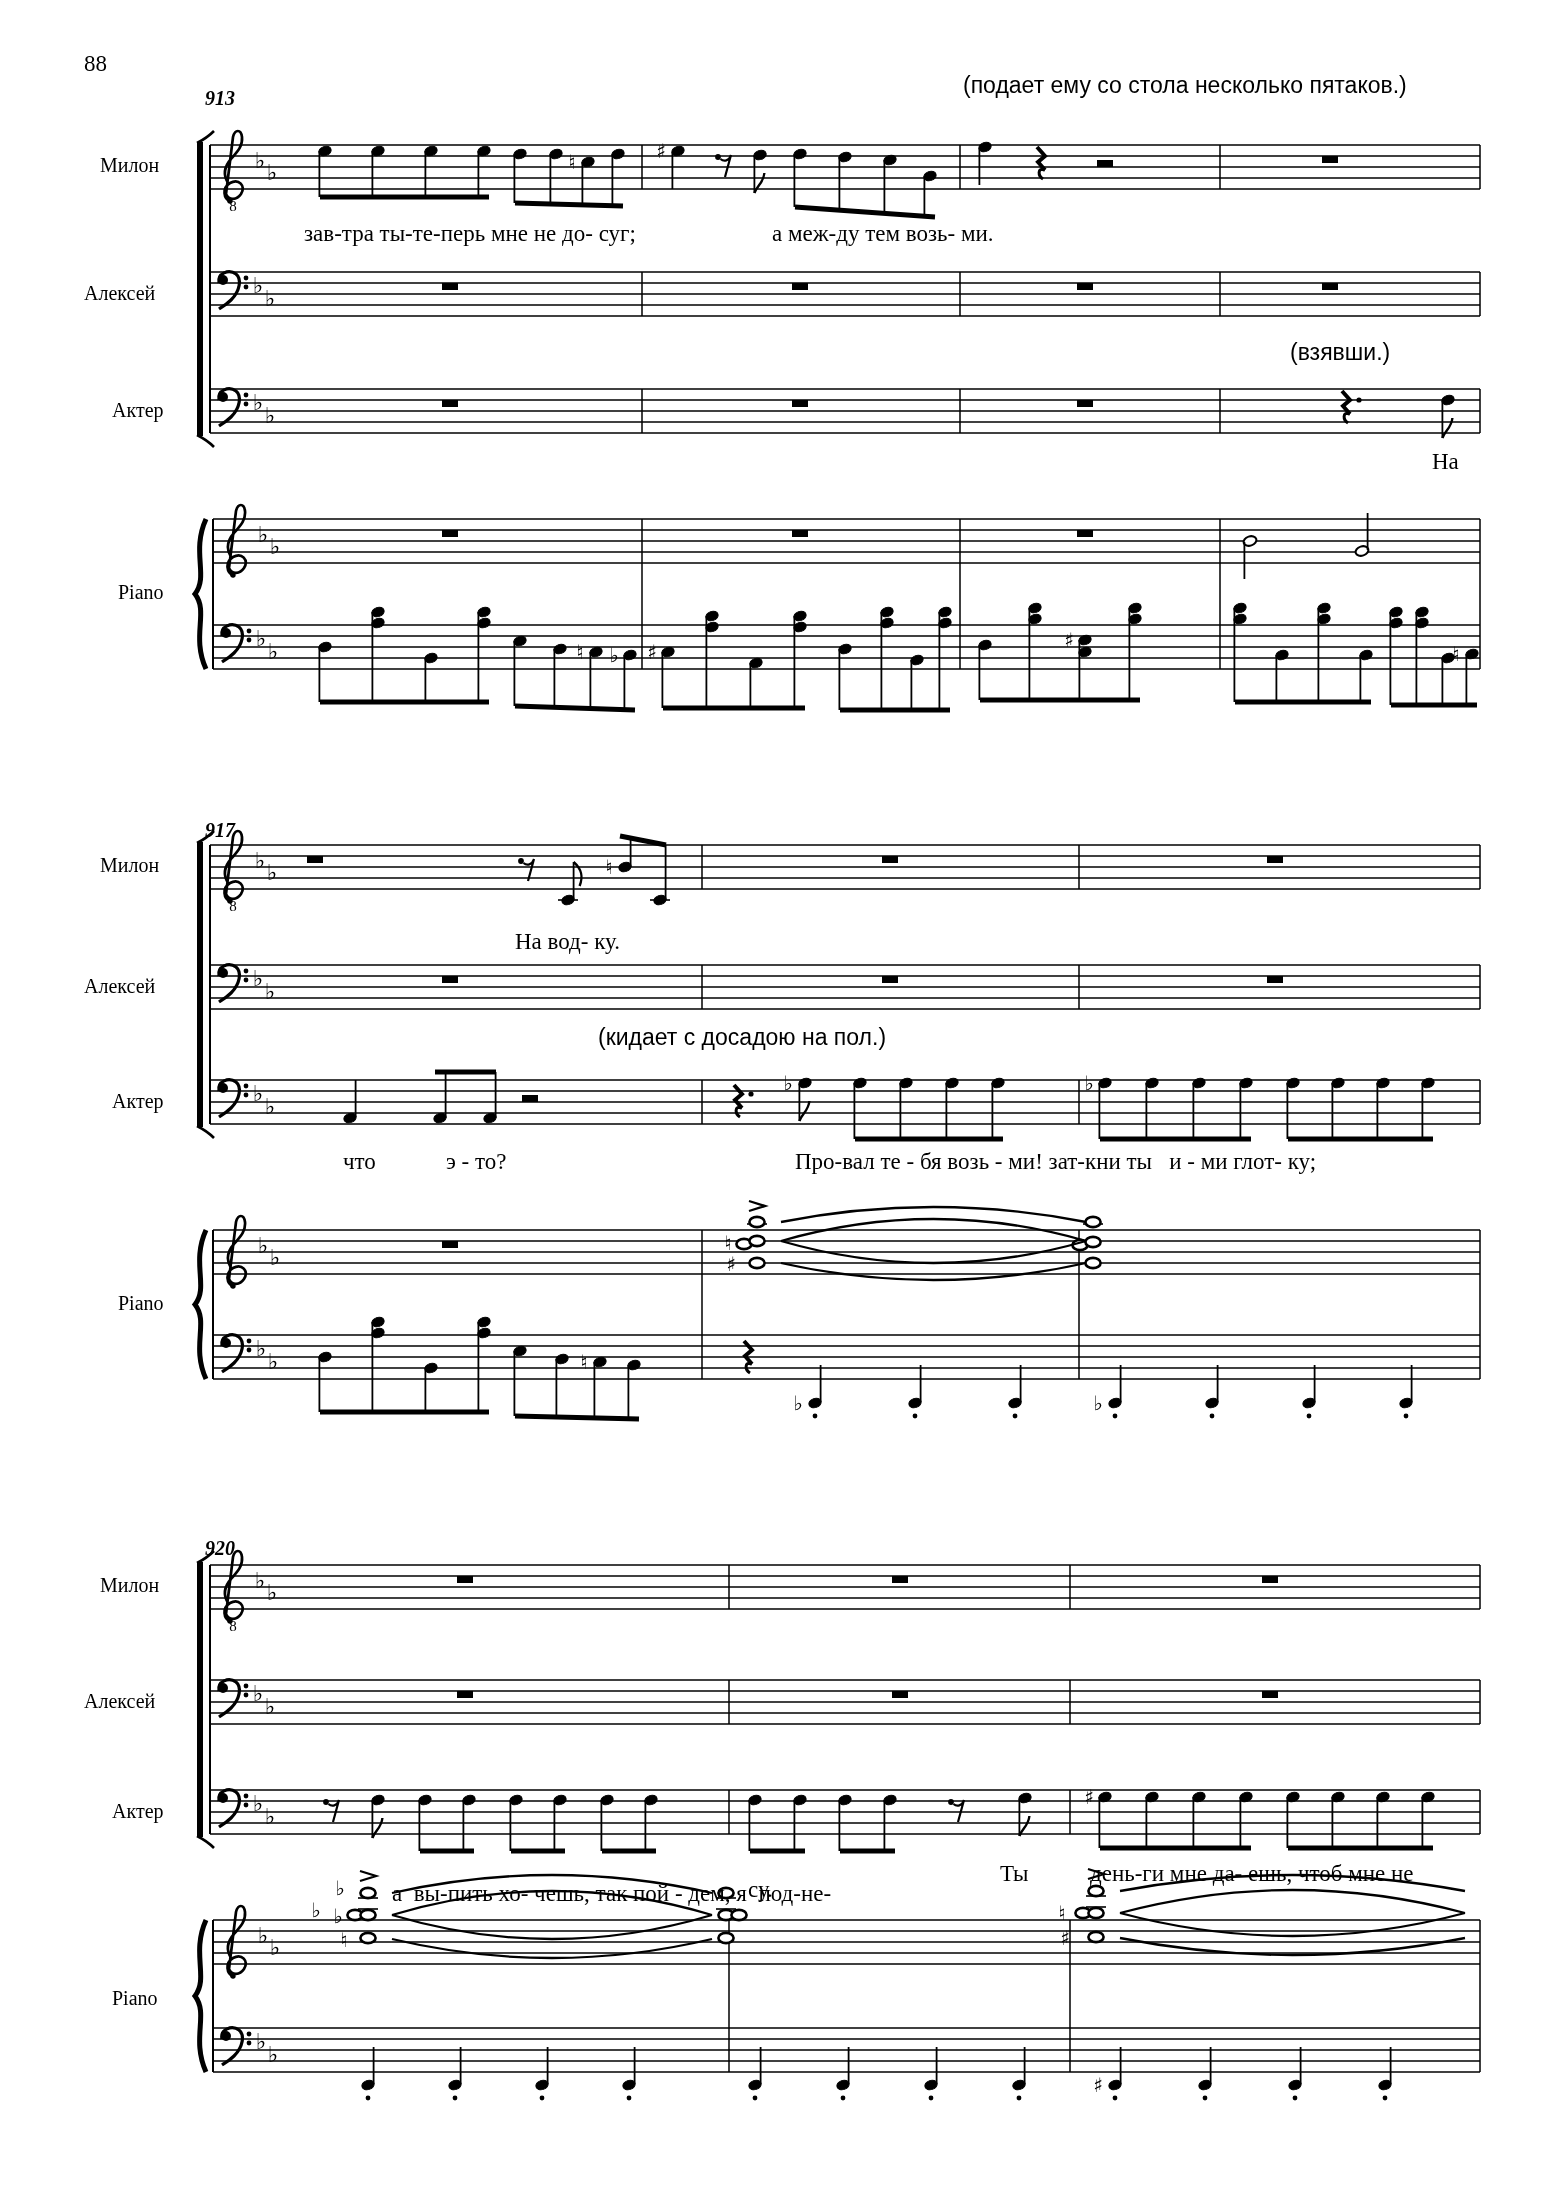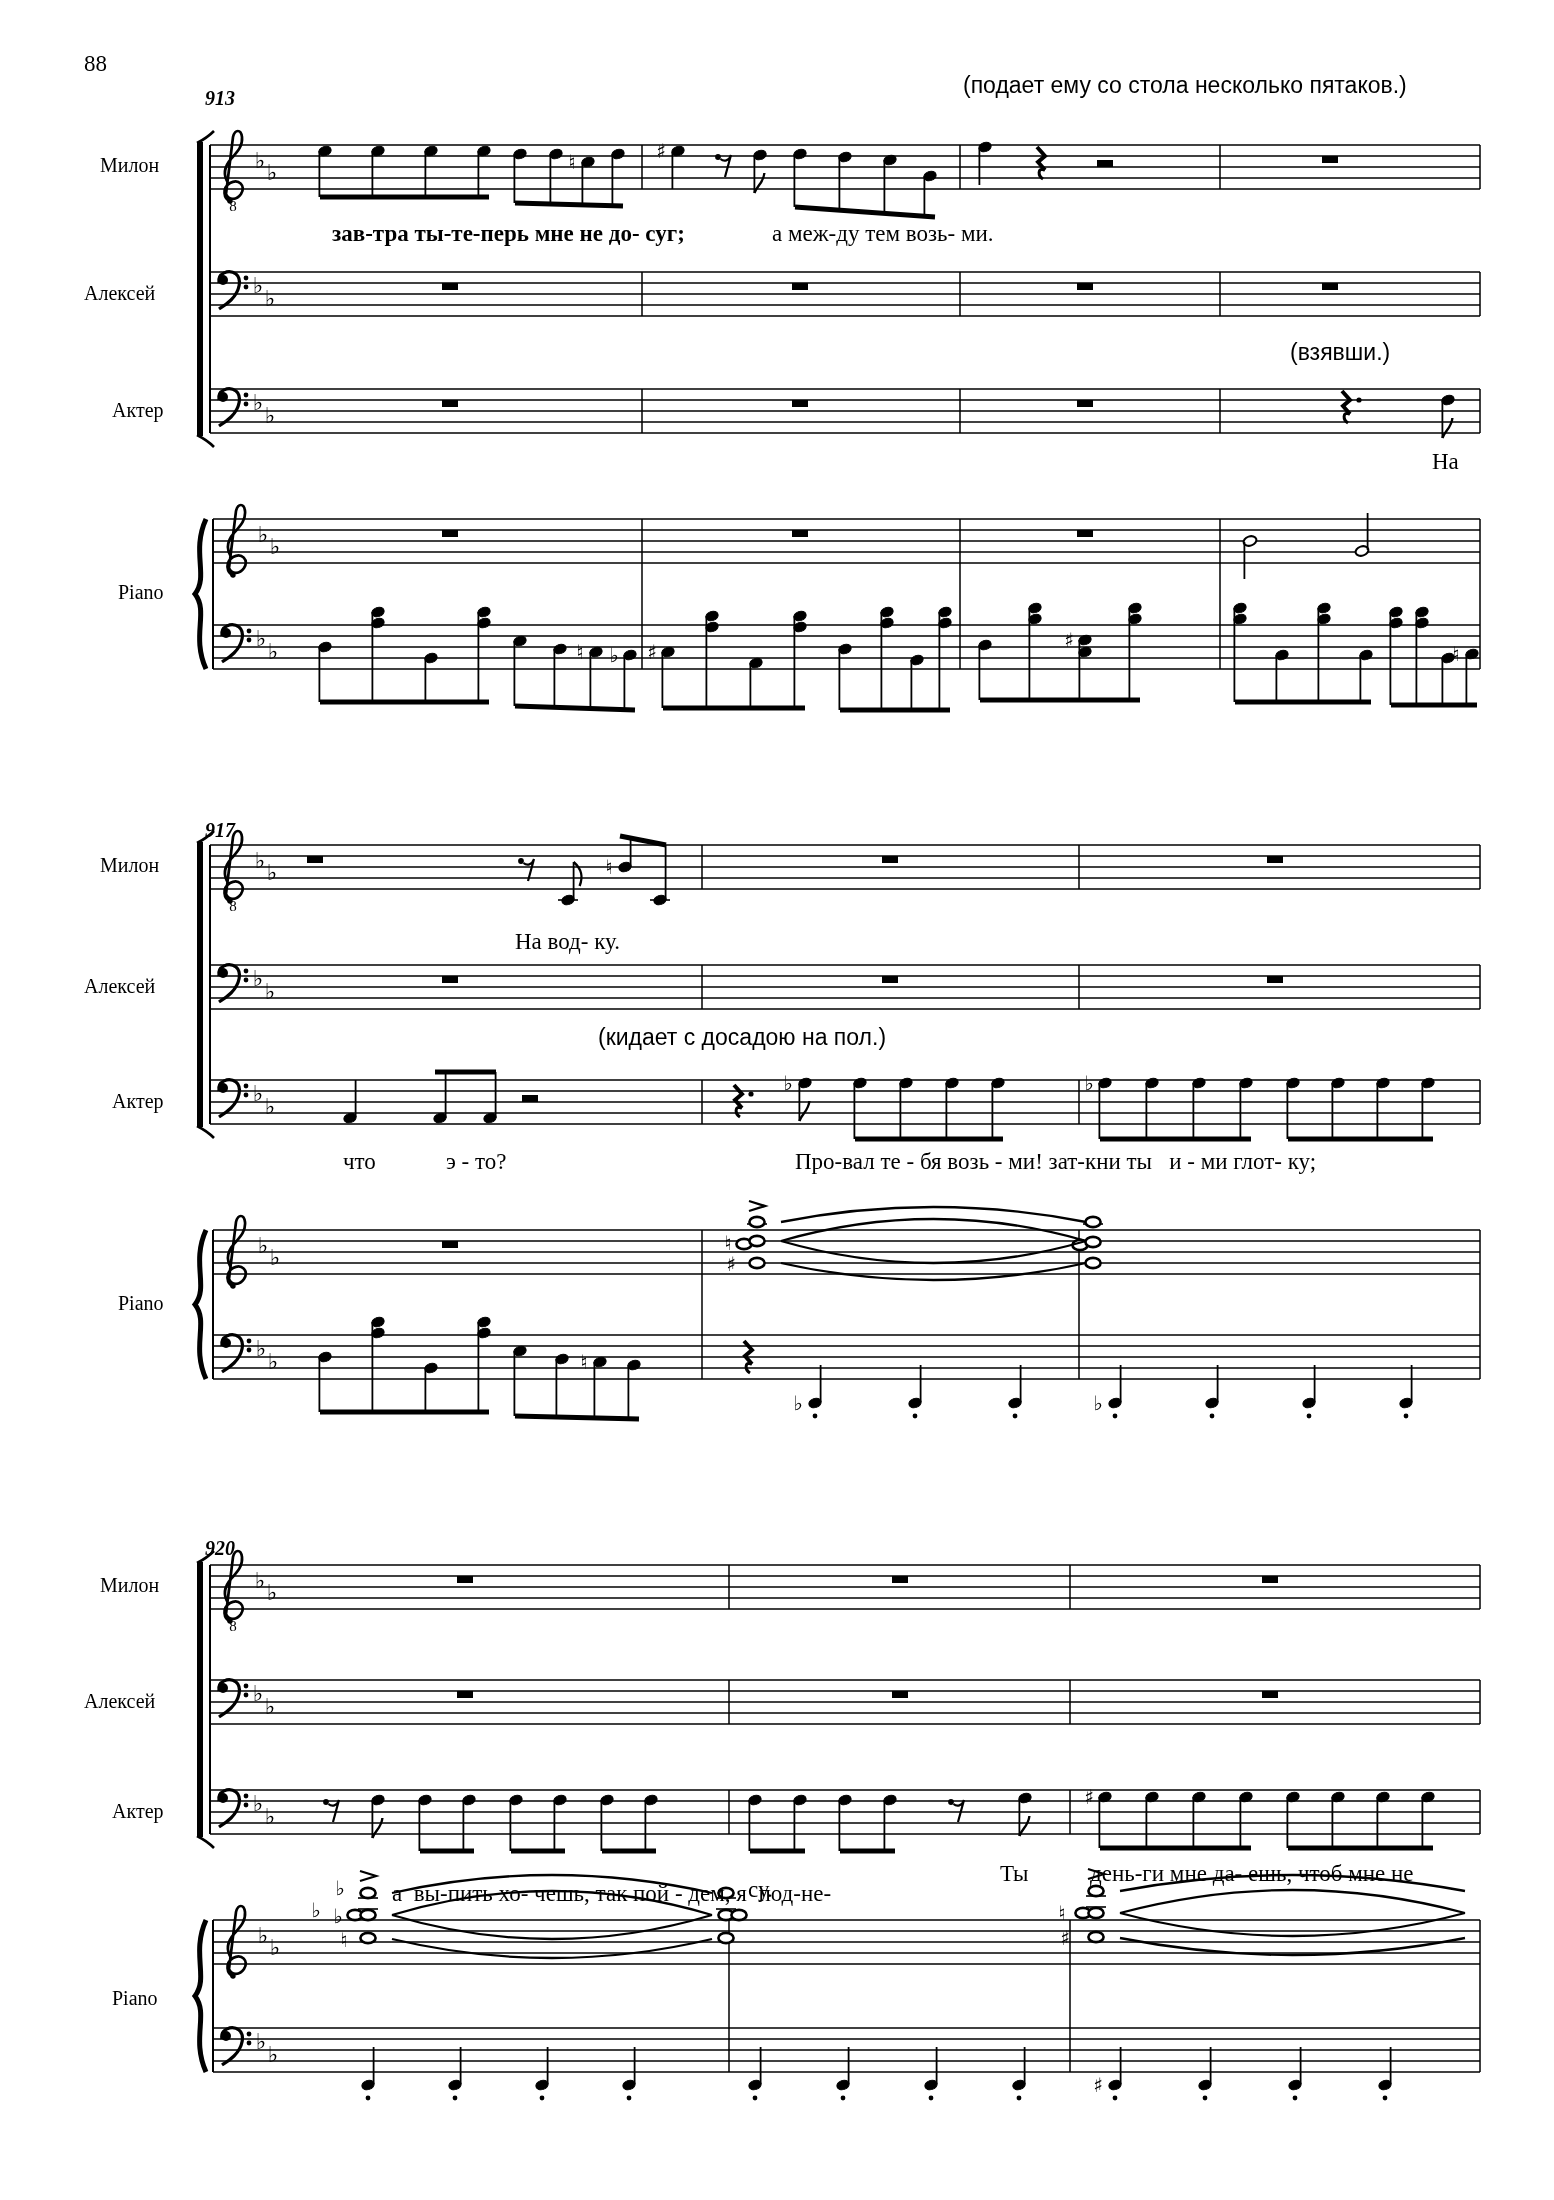--- a/index.html
+++ b/index.html
@@ -662,21 +662,21 @@
       <text x="1065" y="1938" font-size="20" font-family="&quot;DejaVu Sans&quot;, sans-serif" text-anchor="middle" dominant-baseline="central" fill="#000000">♯</text>
       <path d="M 360,1871 L 376,1876 L 360,1881" stroke="#000000" stroke-width="2.3" fill="none"></path>
       <path d="M 1088,1869 L 1104,1874 L 1088,1879" stroke="#000000" stroke-width="2.3" fill="none"></path>
     </svg>
   <div id="text-layer">
       <div class="txt measure-number" style="left: 205px; top: 56px;">913</div>
       <div class="txt staff-label" style="left: 100px; top: 155px;">Милон</div>
       <div class="txt staff-label" style="left: 84px; top: 283px;">Алексей</div>
       <div class="txt staff-label" style="left: 112px; top: 400px;">Актер</div>
       <div class="txt staff-label" style="left: 118px; top: 582px;">Piano</div>
-      <div class="txt lyric" style="left: 332px; top: 222px; font-weight: bold;">зав-тра ты-те-перь мне не до- суг;</div>
+      <div class="txt lyric" style="left: 304px; top: 222px;">зав-тра ты-те-перь мне не до- суг;</div>
       <div class="txt lyric" style="left: 772px; top: 222px;">а меж-ду тем возь- ми.</div>
       <div class="txt lyric" style="left: 1432px; top: 450px;">На</div>
       <div class="txt direction" style="left: 963px; top: 74px;">(подает ему со стола несколько пятаков.)</div>
       <div class="txt direction" style="left: 1290px; top: 341px;">(взявши.)</div>
       <div class="txt measure-number" style="left: 205px; top: 788px;">917</div>
       <div class="txt staff-label" style="left: 100px; top: 855px;">Милон</div>
       <div class="txt staff-label" style="left: 84px; top: 976px;">Алексей</div>
       <div class="txt staff-label" style="left: 112px; top: 1091px;">Актер</div>
       <div class="txt staff-label" style="left: 118px; top: 1293px;">Piano</div>
       <div class="txt lyric" style="left: 515px; top: 930px;">На вод- ку.</div>

